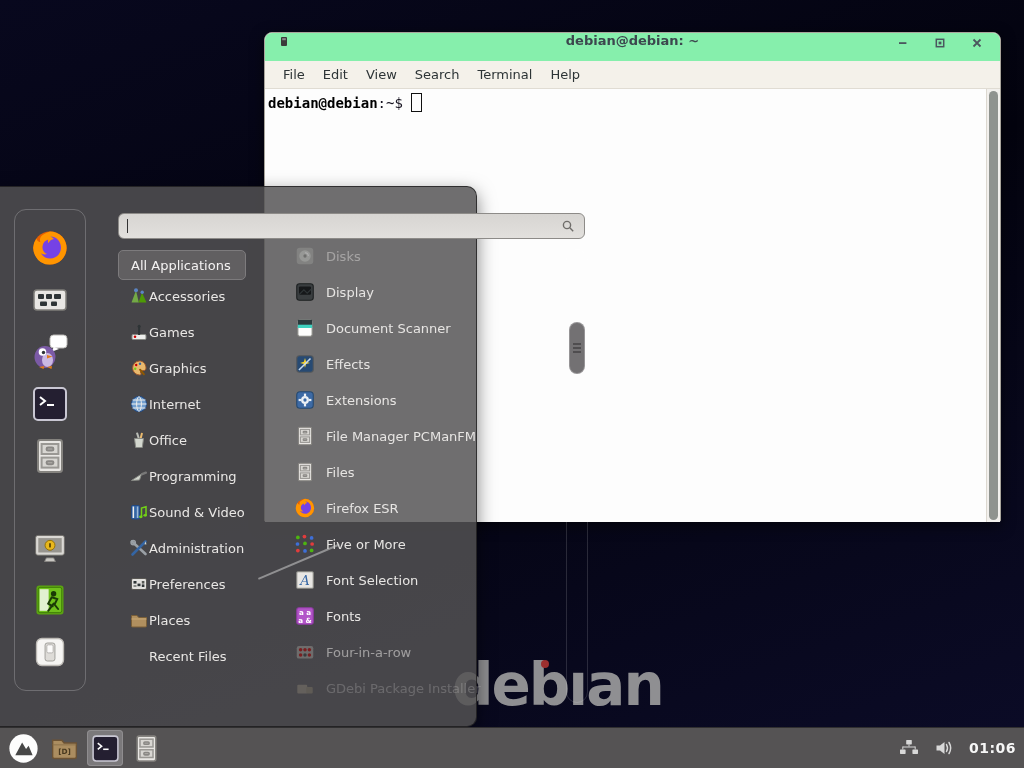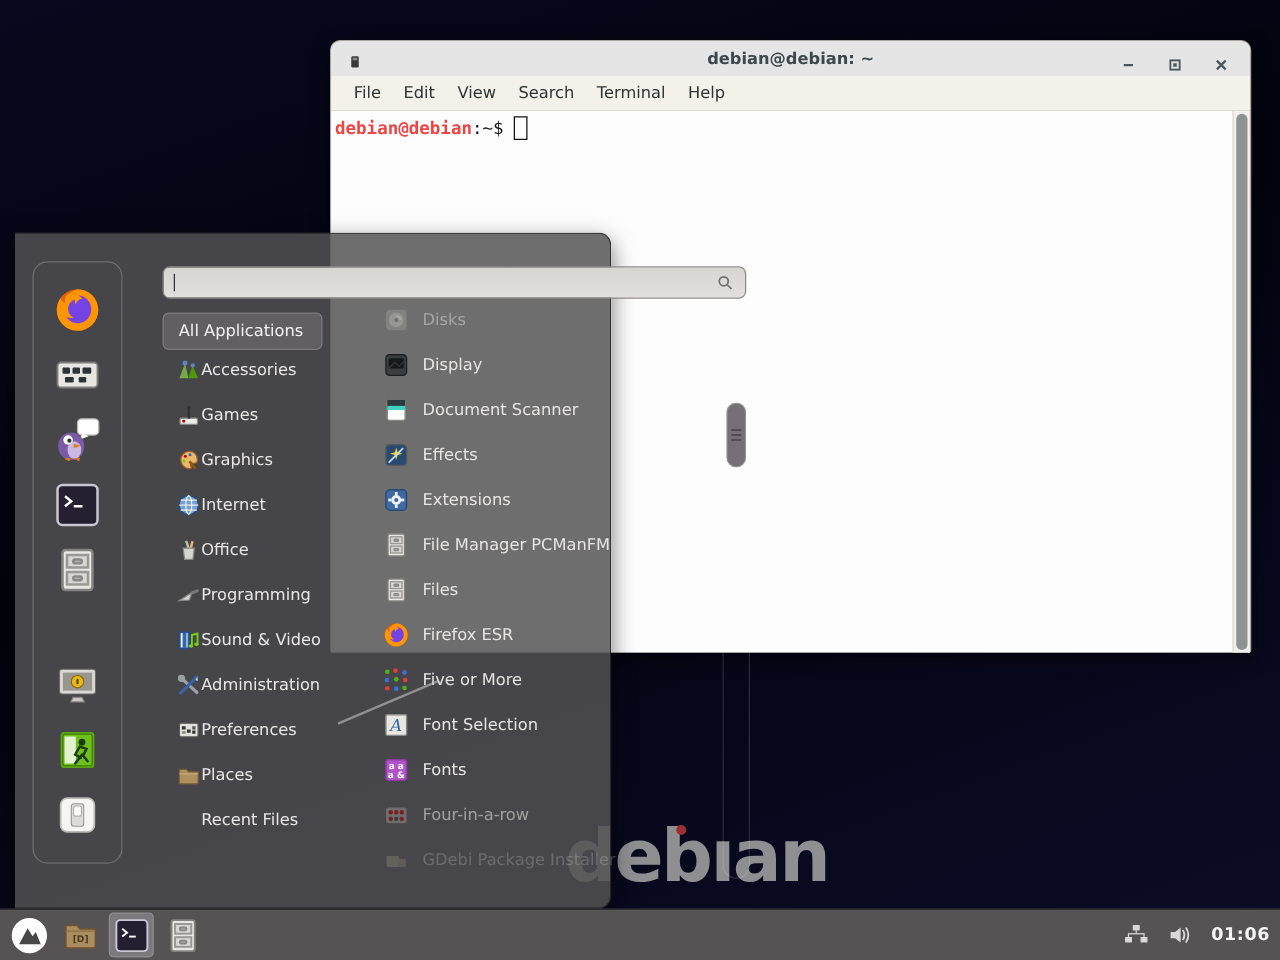--- a/index.html
+++ b/index.html
@@ -11,44 +11,44 @@
            background:linear-gradient(160deg,#08081e 0%,#03030e 45%,#0b0b26 100%);}
   .watermark{position:absolute;left:452px;top:656px;font-size:58px;font-weight:bold;
              color:#8f8f92;letter-spacing:-2px;line-height:1;}
   .watermark .wm-dot{position:absolute;left:89px;top:4px;width:8px;height:8px;border-radius:50%;
              background:#9c2f2f;}
 
   
   .terminal{position:absolute;left:264px;top:32px;width:737px;height:490px;z-index:2;
             background:#fdfdfd;border:1px solid #a9a59c;border-radius:8px 8px 2px 2px;
             box-shadow:0 4px 14px rgba(0,0,0,.55);box-sizing:border-box;}
-  .titlebar{height:28px;background:#e5e5e5;border-radius:7px 7px 0 0;display:flex;
-            align-items:center;position:relative;}
+  .titlebar{height:28px;background:#86efac;border-radius:7px 7px 0 0;display:flex;
+            align-items:flex-start;position:relative;}
   .title{position:absolute;left:0;right:0;text-align:center;font-weight:bold;font-size:13px;
          color:#3c474e;pointer-events:none;}
   .win-mini-icon{margin-left:14px;width:10px;height:12px;z-index:1;}
   .controls{margin-left:auto;display:flex;gap:27px;margin-right:18px;z-index:1;align-items:center;}
   .ctl{width:10px;height:10px;display:block;}
   .menubar{height:27px;background:#f4f1ea;display:flex;align-items:center;padding-left:9px;
            font-size:13px;color:#2d3436;border-bottom:1px solid #e0dcd3;}
   .menubar .mitem{padding:3px 9px;}
   .term-body{position:relative;height:433px;background:#fdfdfd;
              font-family:"DejaVu Sans Mono","Liberation Mono",monospace;font-size:14px;}
   .prompt{position:absolute;left:3px;top:4px;display:flex;align-items:center;white-space:pre;}
-  .p-user{color:#ef4444;font-weight:bold;}
+  .p-user{color:#000000;font-weight:bold;}
   .p-rest{color:#171421;}
   .cursor-box{display:inline-block;width:9px;height:17px;border:1.5px solid #101010;
               margin-left:8px;background:#fdfdfd;}
   .term-scrollbar{position:absolute;right:0;top:0;bottom:0;width:13px;background:#f2f0ed;
                   border-left:1px solid #dcd8d0;}
   .term-thumb{position:absolute;left:2px;right:2px;top:2px;bottom:2px;background:#8f938f;
               border-radius:5px;}
 
   
-  .app-menu{position:absolute;left:12px;top:186px;width:477px;height:541px;z-index:5;
+  .app-menu{position:absolute;left:0;top:186px;width:477px;height:541px;z-index:5;
             background:rgba(84,82,84,0.84);border:1px solid rgba(22,22,22,0.7);border-left:none;
             border-radius:0 10px 10px 0;box-shadow:0 6px 18px rgba(0,0,0,.5);box-sizing:border-box;padding-left:10px;}
   .fav-box{position:absolute;left:14px;top:22px;width:72px;height:482px;
            border:1px solid rgba(255,255,255,0.22);border-radius:12px;display:flex;
            flex-direction:column;align-items:center;padding:18px 0 20px;box-sizing:border-box;}
   .fav-item{width:40px;height:40px;margin-bottom:12px;flex:none;}
   .fav-item svg{width:100%;height:100%;}
   .fav-spacer{flex:1;}
   .session-item{width:36px;height:36px;margin-top:16px;flex:none;}
   .session-item svg{width:100%;height:100%;}

